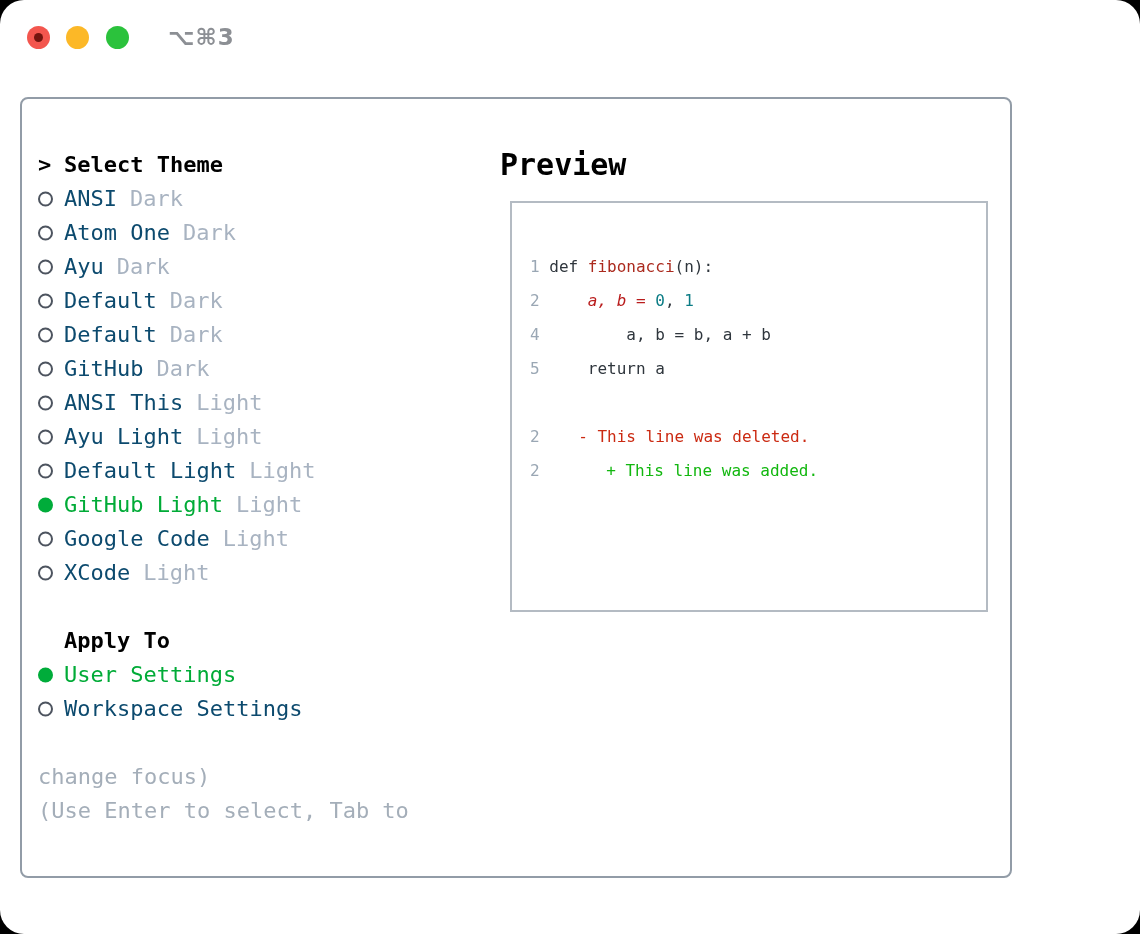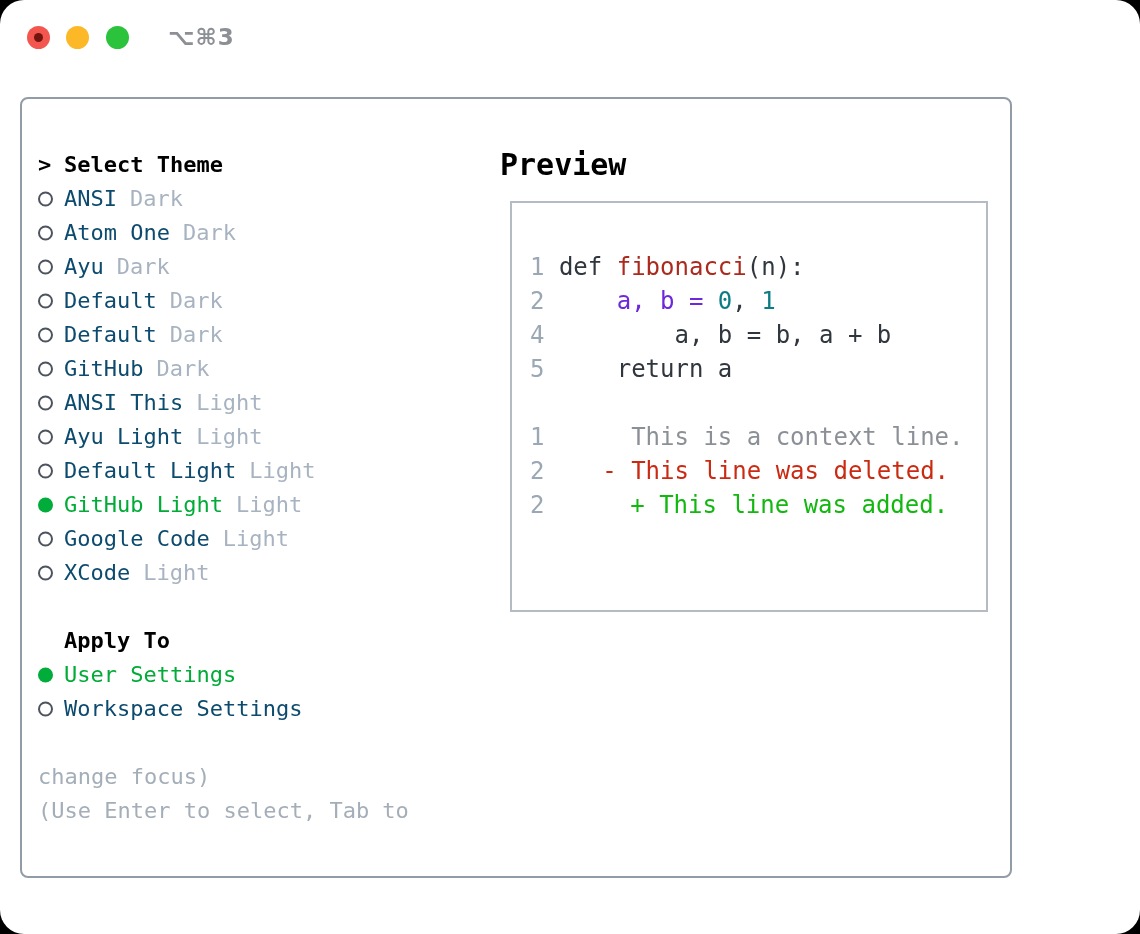--- a/index.html
+++ b/index.html
@@ -40,21 +40,21 @@
   .t-name.sel{color:#00ab37;}
   .t-tag{color:#a8b3c1;margin-left:13px;}
   .hint{color:#a4aeb9;}
   
   .preview-hdr{position:absolute;left:478px;top:49px;height:34px;line-height:34px;font-size:30px;font-weight:bold;color:#000;}
   .preview-box{
     position:absolute;left:488px;top:102px;width:478px;height:411px;
     box-sizing:border-box;border:2px solid #b4bbc3;background:#fff;
   }
   .code{padding:47px 0 0 18px;}
-  .code-line{height:34px;line-height:34px;font-size:24px;white-space:pre;}
+  .code-line{height:34px;line-height:34px;font-size:16px;white-space:pre;}
 </style>
 </head>
 <body>
 
 <div class="window">
 
   <div class="traffic tl-red">
     <span class="dot"></span>
   </div>
   <div class="traffic tl-yellow"></div>
@@ -89,24 +89,23 @@
         <div class="row"><span class="hint">change focus)</span></div>
         <div class="row"><span class="hint">(Use Enter to select, Tab to</span></div>
       </div>
 
     <div class="preview-hdr">Preview</div>
 
     <div class="preview-box">
       <div class="code">
 
       <div class="code-line"><span style="color: rgb(154, 167, 180);">1</span><span style="color: rgb(47, 54, 61);"> def </span><span style="color: rgb(171, 42, 30);">fibonacci</span><span style="color: rgb(47, 54, 61);">(n):</span></div>
-          <div class="code-line"><span style="color: rgb(154, 167, 180);">2</span><span style="color: #6d28d9;">     a, b = </span><span style="color: rgb(11, 124, 133);">0</span><span style="color: rgb(47, 54, 61);">, </span><span style="color: rgb(11, 124, 133);">1</span></div>
+          <div class="code-line"><span style="color: rgb(154, 167, 180);">2</span><span style="color: #b91c1c; font-style: italic;">     a, b = </span><span style="color: rgb(11, 124, 133);">0</span><span style="color: rgb(47, 54, 61);">, </span><span style="color: rgb(11, 124, 133);">1</span></div>
           <div class="code-line"><span style="color: rgb(154, 167, 180);">4</span><span style="color: rgb(47, 54, 61);">         a, b = b, a + b</span></div>
           <div class="code-line"><span style="color: rgb(154, 167, 180);">5</span><span style="color: rgb(47, 54, 61);">     return a</span></div>
           <div class="code-line"></div>
-          <div class="code-line"><span style="color: rgb(154, 167, 180);">1</span><span style="color: rgb(139, 144, 150);">      This is a context line.</span></div>
           <div class="code-line"><span style="color: rgb(154, 167, 180);">2</span><span style="color: rgb(47, 54, 61);">    </span><span style="color: rgb(203, 42, 18);">- This line was deleted.</span></div>
           <div class="code-line"><span style="color: rgb(154, 167, 180);">2</span><span style="color: rgb(47, 54, 61);">    </span><span style="color: rgb(18, 183, 15); margin-left: 28px;">+ This line was added.</span></div>
         </div>
     </div>
 
   </div>
 </div>
 
 </body></html>

